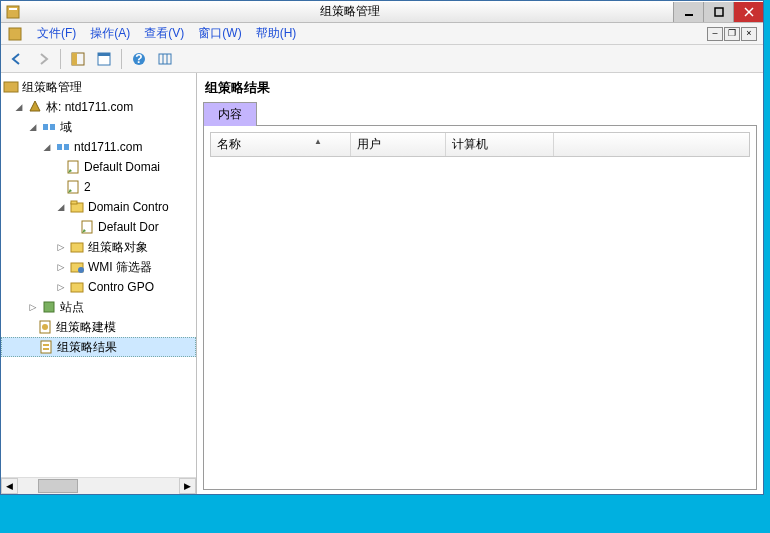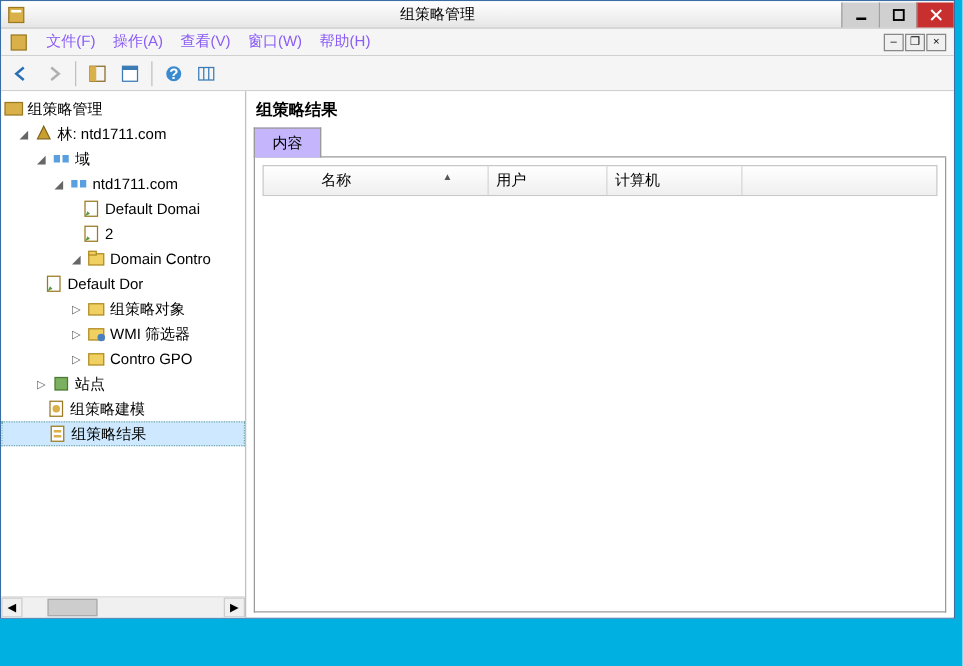--- a/index.html
+++ b/index.html
@@ -8,21 +8,21 @@
 .titlebar { height: 22px; background: linear-gradient(#fff,#e6e6e6); display: flex; align-items: center; padding: 0 4px; border-bottom: 1px solid #bcbcbc; }
 .titlebar .app-icon { width: 16px; height: 16px; margin-right: 6px; }
 .titlebar .title { flex: 1; text-align: center; color: #000; }
 .titlebar .winbtns { display: flex; gap: 0; margin-right: -4px; }
 .titlebar .winbtn { width: 30px; height: 20px; display:flex; align-items:center; justify-content:center; border-left:1px solid #a0a0a0; }
 .winbtn.min { background:#d0d0d0; }
 .winbtn.max { background:#d0d0d0; }
 .winbtn.close { background:#c83030; color:#fff; }
 
 .menubar { height: 22px; display:flex; align-items:center; padding: 0 6px; gap: 14px; border-bottom:1px solid #d0d0d0; background:#f5f5f5; }
-.menubar span { color:#8b5cf6; cursor:default; }
+.menubar span { color:#1d4ed8; cursor:default; }
 .menubar .right-ctrls { margin-left:auto; display:flex; gap:1px; }
 .right-ctrls .sbtn { width:16px; height:14px; border:1px solid #888; background:#f0f0f0; display:flex;align-items:center;justify-content:center; font-size:9px; line-height:1; }
 
 .toolbar { height: 28px; display:flex; align-items:center; padding:0 4px; gap:2px; background:#f5f5f5; border-bottom:1px solid #d0d0d0; }
 .tbtn { width:24px; height:24px; display:flex; align-items:center; justify-content:center; border:1px solid transparent; }
 .sep { width:1px; height:20px; background:#c0c0c0; margin:0 3px; }
 
 .workarea { display:flex; height: calc(100% - 72px); }
 .tree-panel { width: 196px; border-right:1px solid #c0c0c0; overflow:hidden; position:relative; background:#fff; }
 .tree { padding: 4px 0 0 0; white-space:nowrap; }
@@ -35,21 +35,21 @@
 .tree-scroll { position:absolute; bottom:0; left:0; right:0; height:17px; background:#f0f0f0; border-top:1px solid #ddd; display:flex; }
 .tree-scroll .arr { width:17px; height:16px; background:#f0f0f0; border:1px solid #ccc; display:flex;align-items:center;justify-content:center; font-size:9px;}
 .tree-scroll .track { flex:1; position:relative; }
 .tree-scroll .thumb { position:absolute; left:20px; width:40px; top:1px; bottom:1px; background:#cdcdcd; border:1px solid #aaa; }
 
 .content-panel { flex:1; display:flex; flex-direction:column; padding: 4px 6px 4px 6px; background:#fff; }
 .content-title { font-weight:bold; font-size:13px; padding: 2px 2px 4px 2px; }
 .tabstrip { display:flex; border-bottom:1px solid #9a9a9a; }
 .tab { padding:3px 14px; border:1px solid #9a9a9a; border-bottom:none; background:#c4b5fd; position:relative; top:1px; }
 .list-area { flex:1; border:1px solid #9a9a9a; border-top:none; padding:6px; }
-.list-header { display:flex; border:1px solid #c8c8c8; background:linear-gradient(#fff,#efefef);padding-left:40px; }
+.list-header { display:flex; border:1px solid #c8c8c8; background:linear-gradient(#fff,#efefef); }
 .col { padding:3px 6px; border-right:1px solid #d6d6d6; position:relative; }
 .col .sort { position:absolute; right:28px; top:4px; font-size:8px; color:#555; }
 .list-body { height: calc(100% - 22px); background:#fff; }
 
 svg { display:block; }
 </style>
 </head>
 <body>
 
 <div class="outer-frame">
@@ -210,21 +210,21 @@
           <span class="toggle">◢</span>
           <span class="ticon">
               <svg width="16" height="16">
                 <rect x="2" y="4" width="12" height="9" fill="#f0d060" stroke="#b08a20"></rect>
                 <rect x="2" y="2" width="6" height="3" fill="#f0d060" stroke="#b08a20"></rect>
               </svg>
             </span>
           <span class="tlabel">Domain Contro</span>
         </div>
 
-        <div class="tree-row" style="padding-left:34px">
+        <div class="tree-row" style="padding-left:78px">
           <span class="ticon">
               <svg width="16" height="16">
                 <rect x="3" y="2" width="10" height="12" fill="#fff" stroke="#9a7a20"></rect>
                 <path d="M5 10 L3 14 L7 12" fill="#5a9a40"></path>
               </svg>
             </span>
           <span class="tlabel">Default Dor</span>
         </div>
 
         <div class="tree-row" style="padding-left:52px">

